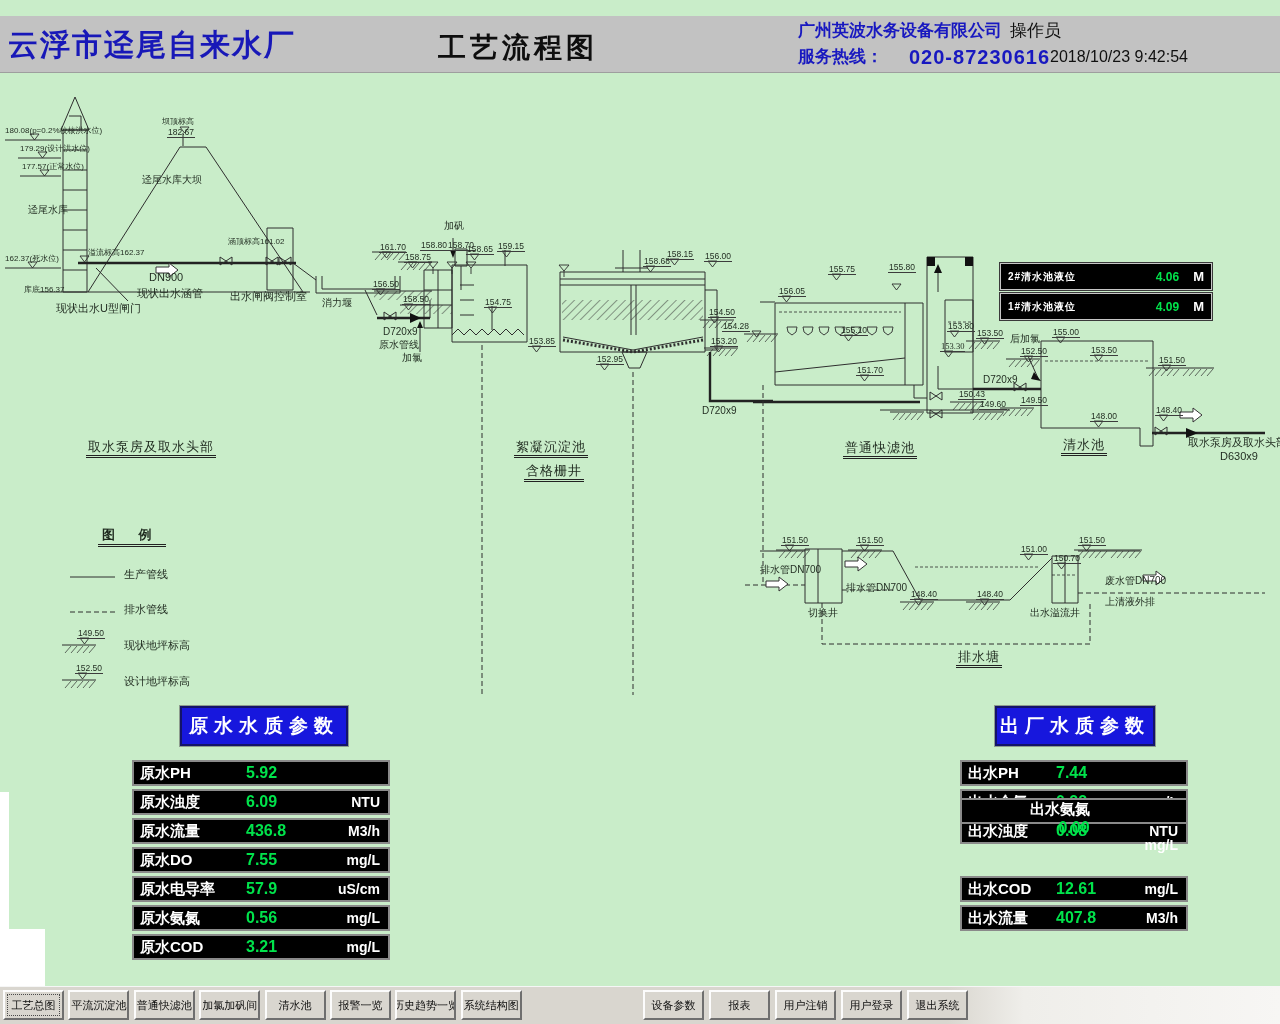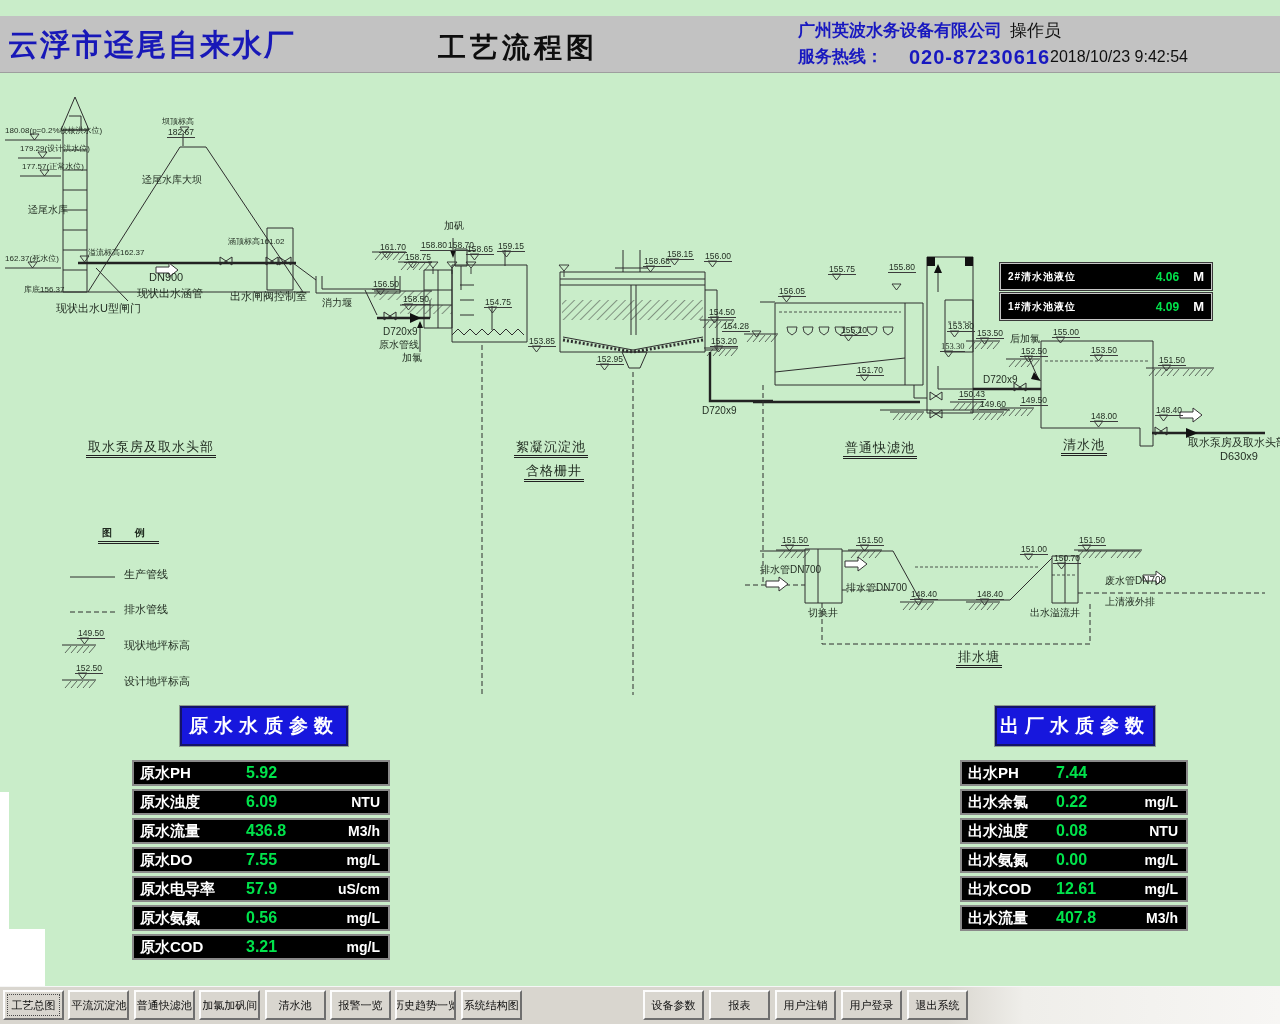--- a/index.html
+++ b/index.html
@@ -21,21 +21,21 @@
   .iop{margin-left:8px;font-size:17px;}
   
   svg.draw{position:absolute;left:0;top:0;pointer-events:none;}
   #dlabels{position:absolute;left:0;top:0;width:1280px;height:1024px;pointer-events:none;}
   .dl{position:absolute;color:var(--text-dark,#1f2a1f);white-space:nowrap;line-height:1.05;}
   .dl.tiny{font-size:8px;}
   .dl.elev{font-size:8.5px;border-bottom:1px solid #3c3c3c;padding:0 1px 0 1px;}
   .dl.sm{font-size:10px;}
   .dl.md{font-size:11px;}
   .dl.nameu{font-size:13px;border-bottom:3px double #222;padding:0 2px 1px 2px;letter-spacing:1px;}
-  .dl.lgt{font-size:10px;font-weight:bold;letter-spacing:10px;border-bottom:3px double #222;padding:0 4px 2px 4px;}
+  .dl.lgt{font-size:13px;font-weight:bold;letter-spacing:10px;border-bottom:3px double #222;padding:0 4px 2px 4px;}
   
   .lvrow{position:absolute;width:212px;height:27px;background:#000;
     border:1px solid #c6c6c6;box-shadow:0 0 0 1px #3a3a3a;box-sizing:border-box;
     display:flex;align-items:center;padding:0 7px;}
   .lvl{color:#fff;font-weight:bold;font-size:10px;letter-spacing:1px;}
   .lvv{color:var(--value-green,#00e34b);font-weight:bold;font-size:12px;margin-left:auto;}
   .lvu{color:#fff;font-weight:bold;font-size:13px;margin-left:14px;}
   
   .pnl-title{position:absolute;height:40px;background:var(--panel-blue,#1717dd);
     border:2px solid #13136a;outline:1px solid #8d9c8d;color:#fff;font-size:19px;font-weight:bold;
@@ -411,21 +411,21 @@
       <div class="prow" style="left: 960px; top: 789px; width: 228px;">
         <span class="pl" style="width: 88px;">出水余氯</span>
         <span class="pv">0.22</span>
         <span class="pu">mg/L</span>
       </div>
       <div class="prow" style="left: 960px; top: 818px; width: 228px;">
         <span class="pl" style="width: 88px;">出水浊度</span>
         <span class="pv">0.08</span>
         <span class="pu">NTU</span>
       </div>
-      <div class="prow" style="left: 960px; top: 847px; width: 228px;">
+      <div class="prow" style="left: 960px; top: 798px; width: 228px; flex-direction: column;">
         <span class="pl" style="width: 88px;">出水氨氮</span>
         <span class="pv">0.00</span>
         <span class="pu">mg/L</span>
       </div>
       <div class="prow" style="left: 960px; top: 876px; width: 228px;">
         <span class="pl" style="width: 88px;">出水COD</span>
         <span class="pv">12.61</span>
         <span class="pu">mg/L</span>
       </div>
       <div class="prow" style="left: 960px; top: 905px; width: 228px;">

